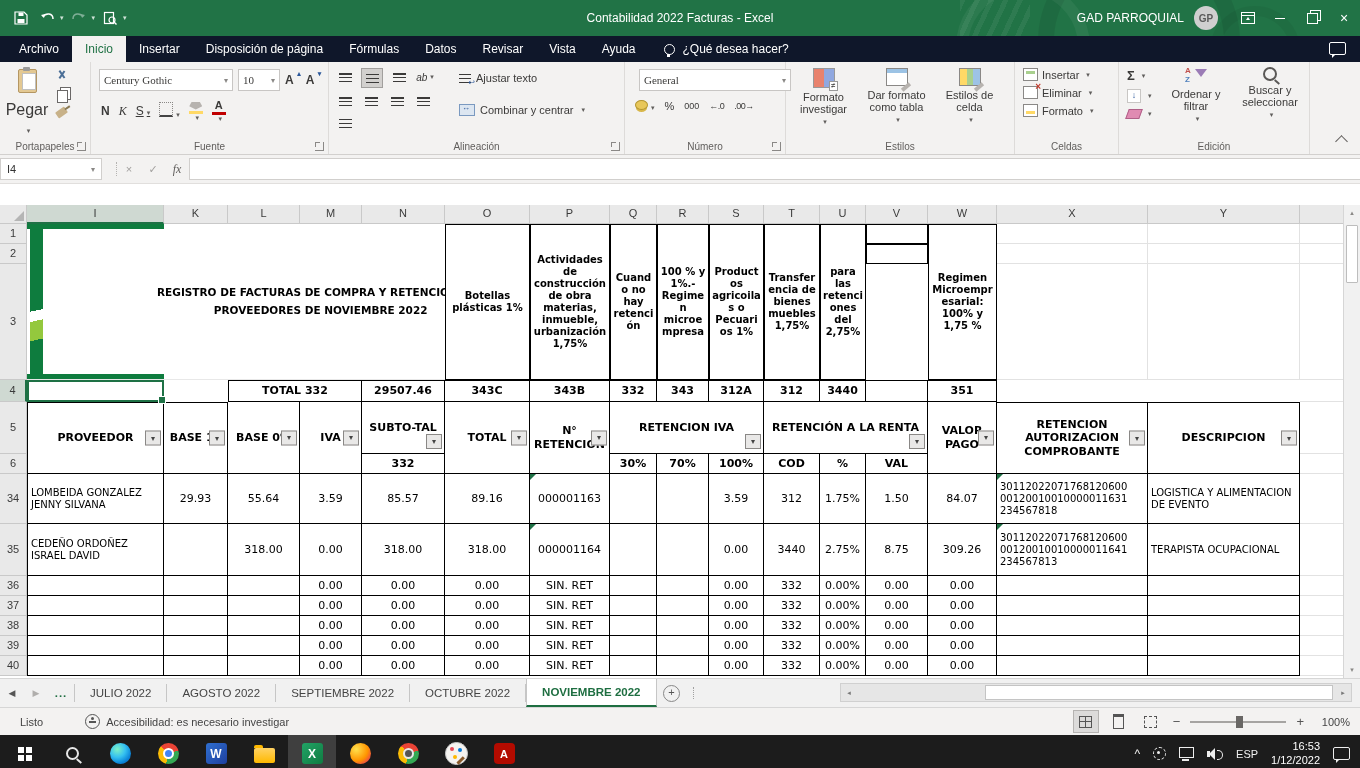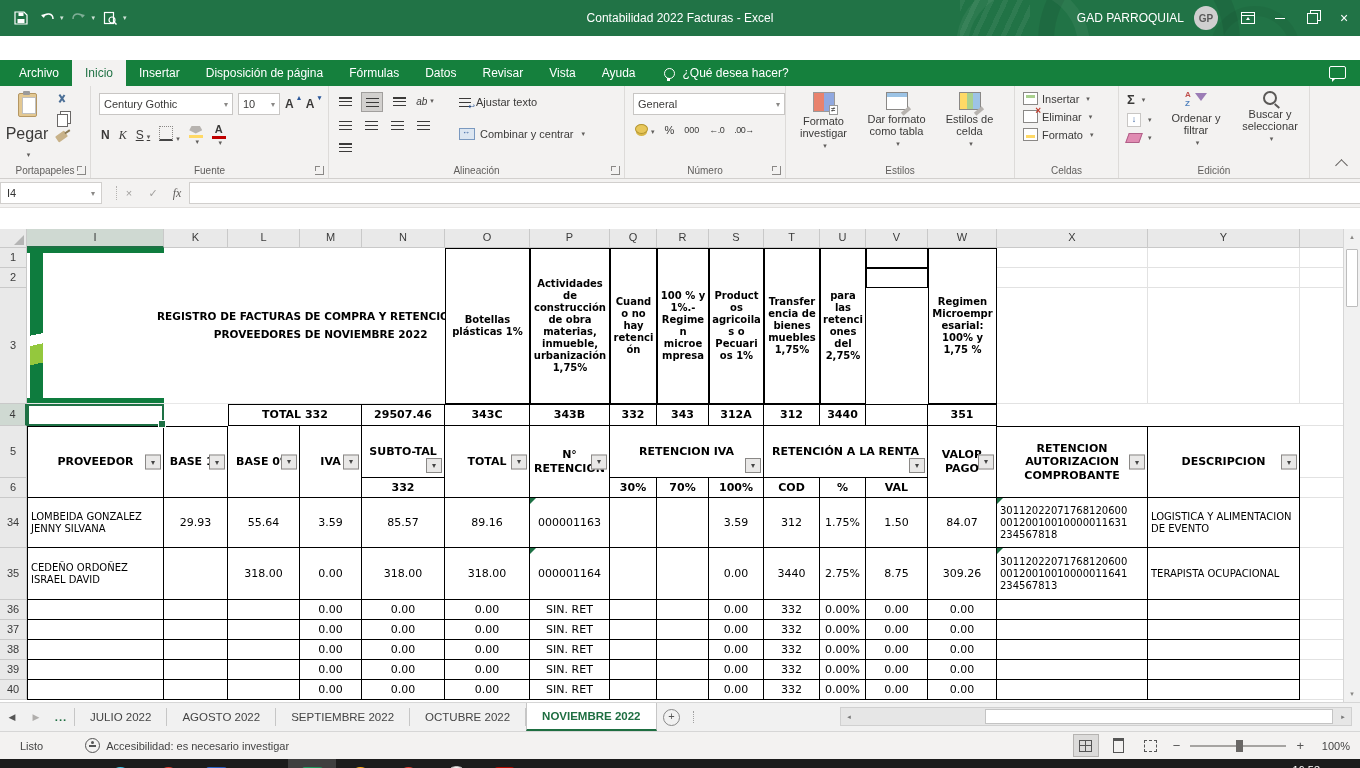--- a/index.html
+++ b/index.html
@@ -25,21 +25,21 @@
     display:flex;align-items:center;justify-content:center;margin-right:14px;}
   .wbtn{width:32px;height:36px;display:flex;align-items:center;justify-content:center;font-size:14px;color:#fff;}
   .rdo-i{width:12px;height:10px;border:1px solid #fff;position:relative;}
   .rdo-i::before{content:'';position:absolute;left:0;right:0;top:2px;height:1px;background:#fff;}
   .rdo-i::after{content:'';position:absolute;left:4px;top:4px;border-left:2px solid transparent;border-right:2px solid transparent;border-bottom:3px solid #fff;}
   .min-i{width:10px;height:1px;background:#fff;}
   .res-i{width:9px;height:9px;border:1px solid #fff;position:relative;background:#217346;}
   .res-i::before{content:'';position:absolute;left:2px;top:-4px;width:9px;height:9px;border:1px solid #fff;z-index:-1;}
 
   
-  .menubar{height:26px;background:#15803d;display:flex;align-items:stretch;color:#fff;padding-left:6px;position:relative;flex:none;margin-top:24px;}
+  .menubar{height:26px;background:#0f172a;display:flex;align-items:stretch;color:#fff;padding-left:6px;position:relative;flex:none;}
   .mtab{padding:0 13px;font-size:12px;display:flex;align-items:center;}
   .mtab.active{background:#f3f2f1;color:#217346;}
   .tellme{display:flex;align-items:center;gap:7px;margin-left:16px;font-size:12px;}
   .bulb{width:9px;height:9px;border:1.5px solid #fff;border-radius:50%;position:relative;}
   .bulb::after{content:'';position:absolute;left:2px;top:9px;width:3px;height:3px;background:#fff;}
   .mcomment{position:absolute;right:14px;top:6px;width:15px;height:11px;border:1.5px solid #fff;border-radius:2px;}
   .mcomment::after{content:'';position:absolute;left:2px;top:11px;border-left:4px solid #fff;border-bottom:4px solid transparent;}
 
   
   .ribbon{height:92px;background:#f3f2f1;border-bottom:1px solid #d2d0ce;display:flex;position:relative;flex:none;color:#3b3a39;}
@@ -56,21 +56,21 @@
   .clip-i::after{content:'';position:absolute;left:3px;top:3px;width:12px;height:15px;background:#fff;border:1px solid #c0c0c0;}
   .pp-col{position:absolute;left:56px;top:8px;display:flex;flex-direction:column;gap:6px;}
   .cut-i{width:12px;height:12px;position:relative;}
   .cut-i::before,.cut-i::after{content:'';position:absolute;left:5px;top:0;width:1.5px;height:9px;background:#4a6e96;}
   .cut-i::before{transform:rotate(35deg);}.cut-i::after{transform:rotate(-35deg);}
   .copy-i{width:9px;height:11px;border:1px solid #6a6867;background:#fff;box-shadow:3px -3px 0 -1px #fff,3px -3px 0 0 #6a6867;margin-top:2px;margin-left:1px;}
   .fmt-i{width:11px;height:7px;background:#c8b289;transform:rotate(-35deg);border-radius:1px;position:relative;}
   .fmt-i::after{content:'';position:absolute;right:-5px;top:2px;width:6px;height:2px;background:#8a7a55;}
   
   .f-row1{position:absolute;left:8px;top:7px;display:flex;align-items:center;gap:5px;}
-  .sel-box{background:#fff;border:1px solid #c8c6c4;height:20px;display:flex;align-items:center;justify-content:space-between;font-size:11px;padding:0 4px;}
+  .sel-box{background:#fff;border:1px solid #c8c6c4;height:20px;display:flex;align-items:center;justify-content:space-between;font-size:11px;padding:0 4px;font-family:Liberation Serif, serif;}
   .fname{width:124px;}.fsize{width:32px;}
   .az{font-weight:bold;font-size:12px;position:relative;padding-right:7px;}
   .az::after{content:"▴";position:absolute;right:0;top:-3px;font-size:7px;color:#2b579a;}
   .az.down::after{content:"▾";color:#2b579a;}
   .f-row2{position:absolute;left:10px;top:38px;display:flex;align-items:center;gap:9px;font-size:12px;}
   .bld{font-weight:bold;}.itl{font-style:italic;font-family:"Liberation Serif",serif;}.und{text-decoration:underline;}
   .brd-i{width:12px;height:12px;border:1px dotted #8a8886;border-bottom:2px solid #444;}
   .fill-i{width:13px;height:8px;background:#b7b3af;clip-path:polygon(20% 0,80% 0,100% 60%,50% 100%,0 60%);}
   .cbar{display:block;width:14px;height:3px;margin-top:1px;}
   .cbar.y{background:#ffd966;}.cbar.r{background:#c00000;}
@@ -81,21 +81,21 @@
   .ali-btn.selb{background:#d2d0ce;border:1px solid #a19f9d;}
   .bars{width:13px;height:9px;background:repeating-linear-gradient(to bottom,#3b3a39 0 1.5px,transparent 1.5px 3.8px);}
   .ori{font-size:10px;font-style:italic;color:#3b3a39;}
   .wrap-btn{position:absolute;left:130px;top:10px;display:flex;align-items:center;gap:5px;font-size:11px;}
   .wrap-i{width:12px;height:9px;background:repeating-linear-gradient(to bottom,#3b3a39 0 1.5px,transparent 1.5px 4px);position:relative;}
   .wrap-i::after{content:"↩";position:absolute;right:-4px;bottom:-4px;font-size:8px;color:#2b579a;}
   .merge-btn{position:absolute;left:130px;top:42px;display:flex;align-items:center;gap:5px;font-size:11px;}
   .merge-i{width:14px;height:10px;border:1px solid #7a99c0;position:relative;background:#dce6f1;}
   .merge-i::after{content:"↔";position:absolute;left:2px;top:-2px;font-size:8px;color:#2b579a;}
   
-  .num-sel{position:absolute;left:8px;top:7px;width:142px;}
+  .num-sel{position:absolute;left:14px;top:7px;width:142px;}
   .num-row{position:absolute;left:10px;top:38px;display:flex;align-items:center;gap:10px;font-size:11px;}
   .coin{width:11px;height:8px;border-radius:50%;background:#e8c75a;border:1px solid #b49632;box-shadow:0 3px 0 -1px #d8b74a;}
   .dec{font-size:9px;color:#3b3a39;letter-spacing:-.5px;}
   
   .style-row{display:flex;height:74px;padding:4px 2px 0 2px;gap:2px;}
   .style-btn{width:71px;display:flex;flex-direction:column;align-items:center;justify-content:flex-start;gap:3px;text-align:center;font-size:11px;line-height:1.1;padding-top:2px;}
   .cf-i{width:20px;height:18px;background:linear-gradient(90deg,#e8826d 50%,#90a8e0 50%);border:1px solid #999;position:relative;}
   .cf-i::after{content:"≠";position:absolute;right:-4px;bottom:-4px;background:#fff;border:1px solid #999;font-size:8px;line-height:8px;padding:0 1px;}
   .tbl-i{width:20px;height:16px;border:1px solid #8a8886;background:linear-gradient(#9cc3e5 4px,#fff 4px);position:relative;}
   .tbl-i::after{content:'';position:absolute;right:-4px;bottom:-4px;width:10px;height:4px;background:#b7b3af;transform:rotate(-40deg);}

